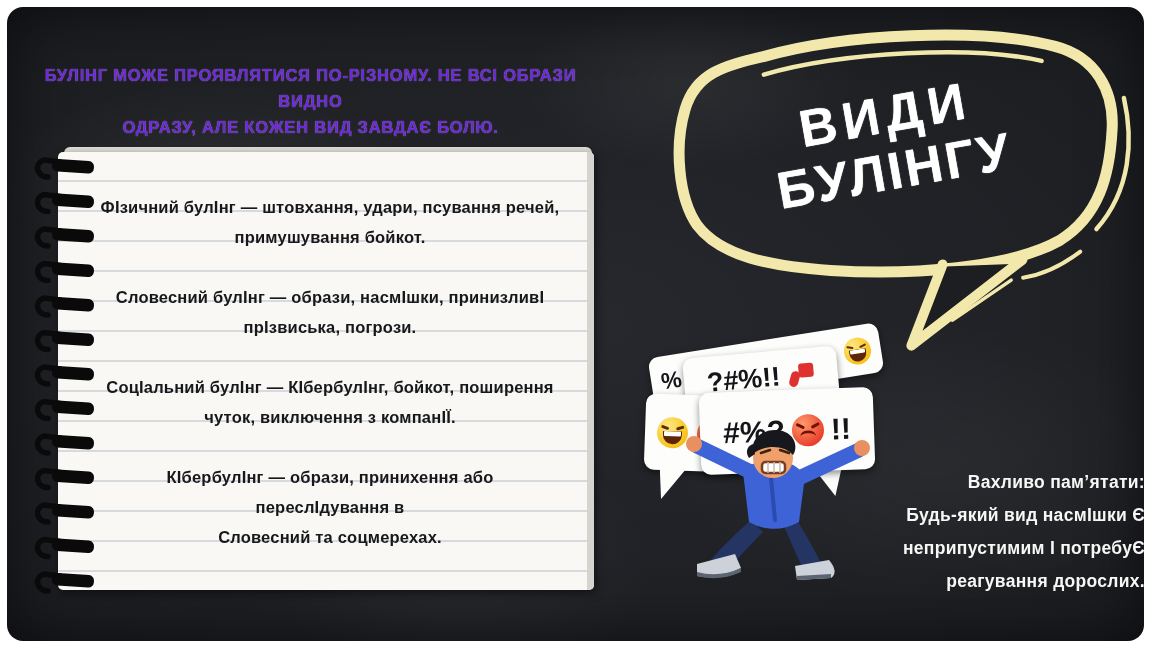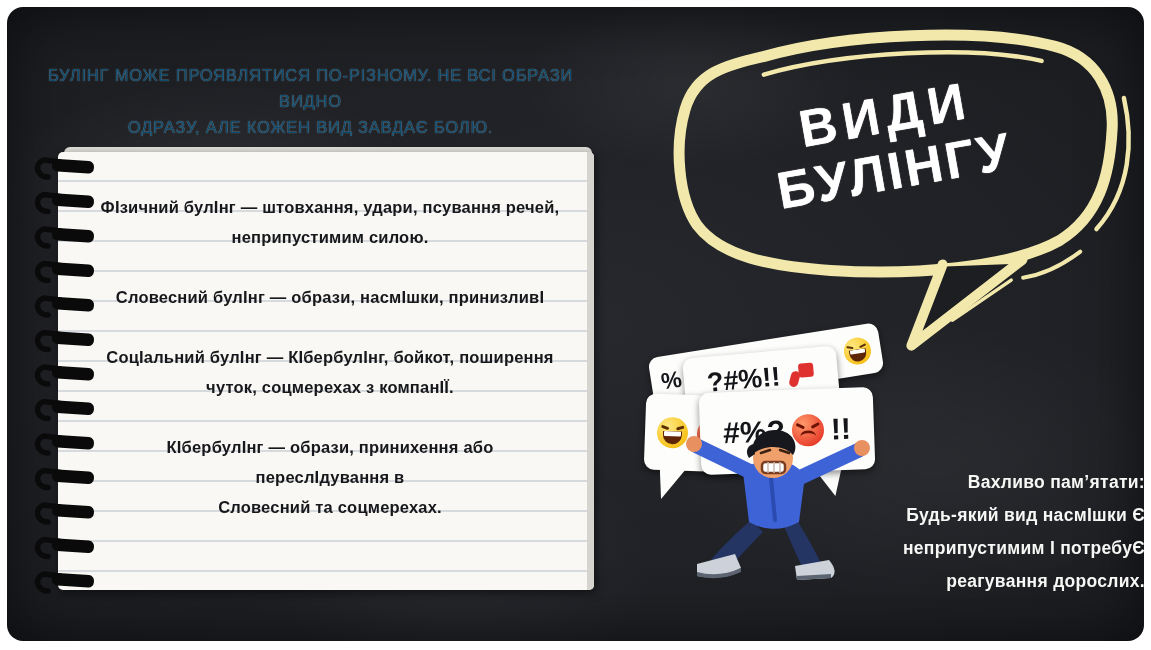--- a/index.html
+++ b/index.html
@@ -8,22 +8,22 @@
   
   .board{position:absolute;left:7px;top:7px;right:7px;bottom:9px;border-radius:16px;
     background:
       radial-gradient(ellipse 320px 160px at 18% 28%, rgba(255,255,255,0.055), transparent 65%),
       radial-gradient(ellipse 420px 220px at 82% 72%, rgba(255,255,255,0.045), transparent 65%),
       radial-gradient(ellipse 260px 130px at 60% 12%, rgba(255,255,255,0.05), transparent 65%),
       radial-gradient(ellipse 300px 200px at 40% 88%, rgba(255,255,255,0.04), transparent 65%),
       radial-gradient(ellipse 900px 500px at 50% 50%, #26282d 0%, #1c1e22 75%, #17181c 100%);
     box-shadow: inset 0 0 60px rgba(0,0,0,0.55);}
   
-  .chalk-header{position:absolute;left:38px;top:62px;width:545px;text-align:center;color:#0c4a6e;
-    font-weight:400;font-size:16.5px;line-height:26px;letter-spacing:0.8px;
+  .chalk-header{position:absolute;left:38px;top:62px;width:545px;text-align:center;color:#6d28d9;
+    font-weight:700;font-size:16.5px;line-height:26px;letter-spacing:0.8px;
     text-shadow:0 0 1px rgba(255,255,255,0.6);}
   
   .paper-back{position:absolute;left:64px;top:147px;width:528px;height:440px;background:#dedcd6;border-radius:6px;}
   .paper{position:absolute;left:58px;top:152px;width:536px;height:438px;border-radius:5px;
     background-color:#f9f8f4;
     background-image:repeating-linear-gradient(180deg, rgba(0,0,0,0) 0px, rgba(0,0,0,0) 28px,
       rgba(160,170,185,0.38) 28px, rgba(160,170,185,0.38) 30px);
     box-shadow:2px 3px 8px rgba(0,0,0,0.5);}
   .paper-edge{position:absolute;right:0;top:0;width:7px;height:100%;background:#d6d4cf;border-radius:0 5px 5px 0;}
   .spirals{position:absolute;left:28px;top:148px;}
@@ -97,28 +97,29 @@
       <use href="#coil" y="284"></use>
     <use href="#coil" y="318.5"></use>
       <use href="#coil" y="353"></use>
       <use href="#coil" y="387.5"></use>
     <use href="#coil" y="422"></use>
   </svg>
 
   <div class="note-text">
     <div class="note-item">
       <div>ФІзичний булІнг — штовхання, удари, псування речей,</div>
-      <div>неприпустимим силою.</div>
+      <div>примушування бойкот.</div>
     </div>
     <div class="note-item">
       <div>Словесний булІнг — образи, насмІшки, принизливІ</div>
+      <div>прІзвиська, погрози.</div>
     </div>
     <div class="note-item">
       <div>СоцІальний булІнг — КІбербулІнг, бойкот, поширення</div>
-      <div>чуток, соцмерехах з компанІЇ.</div>
+      <div>чуток, виключення з компанІЇ.</div>
     </div>
     <div class="note-item">
       <div>КІбербулІнг — образи, принихення або переслІдування в</div>
       <div>Словесний та соцмерехах.</div>
     </div>
   </div>
 
   <svg class="title-bubble-svg" width="500" height="345" viewBox="0 0 500 345">
     <path d="M120 34 C 200 14, 340 12, 412 34 C 452 46, 470 80, 466 120
              C 462 165, 450 205, 410 228 C 360 254, 260 258, 180 250

